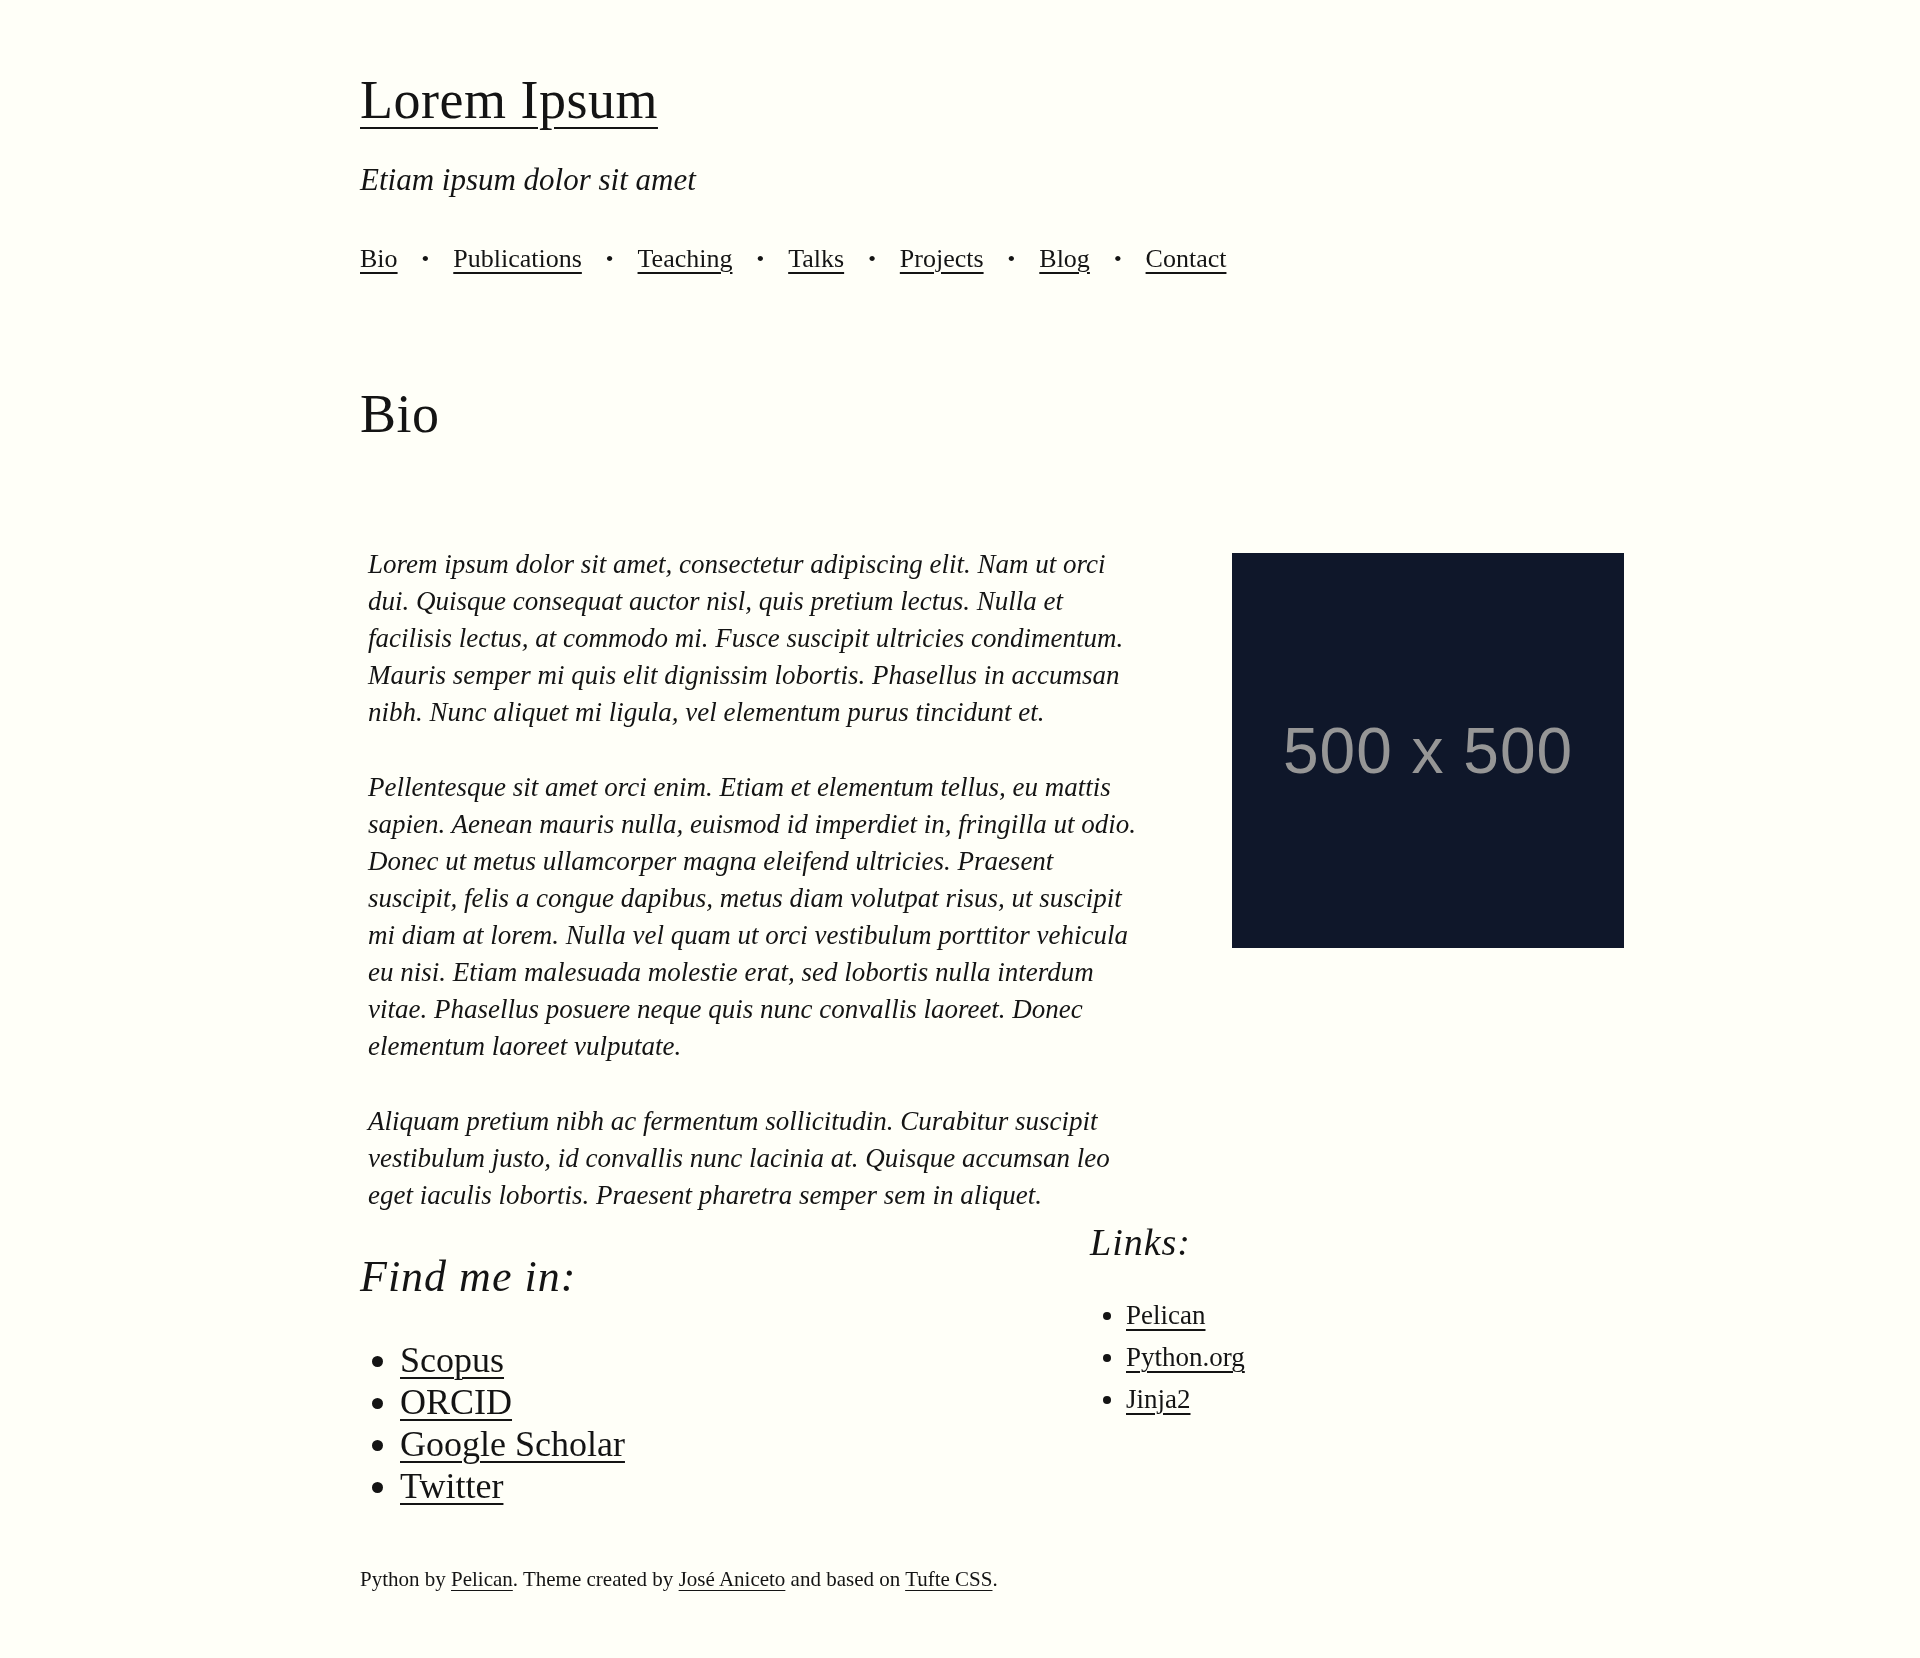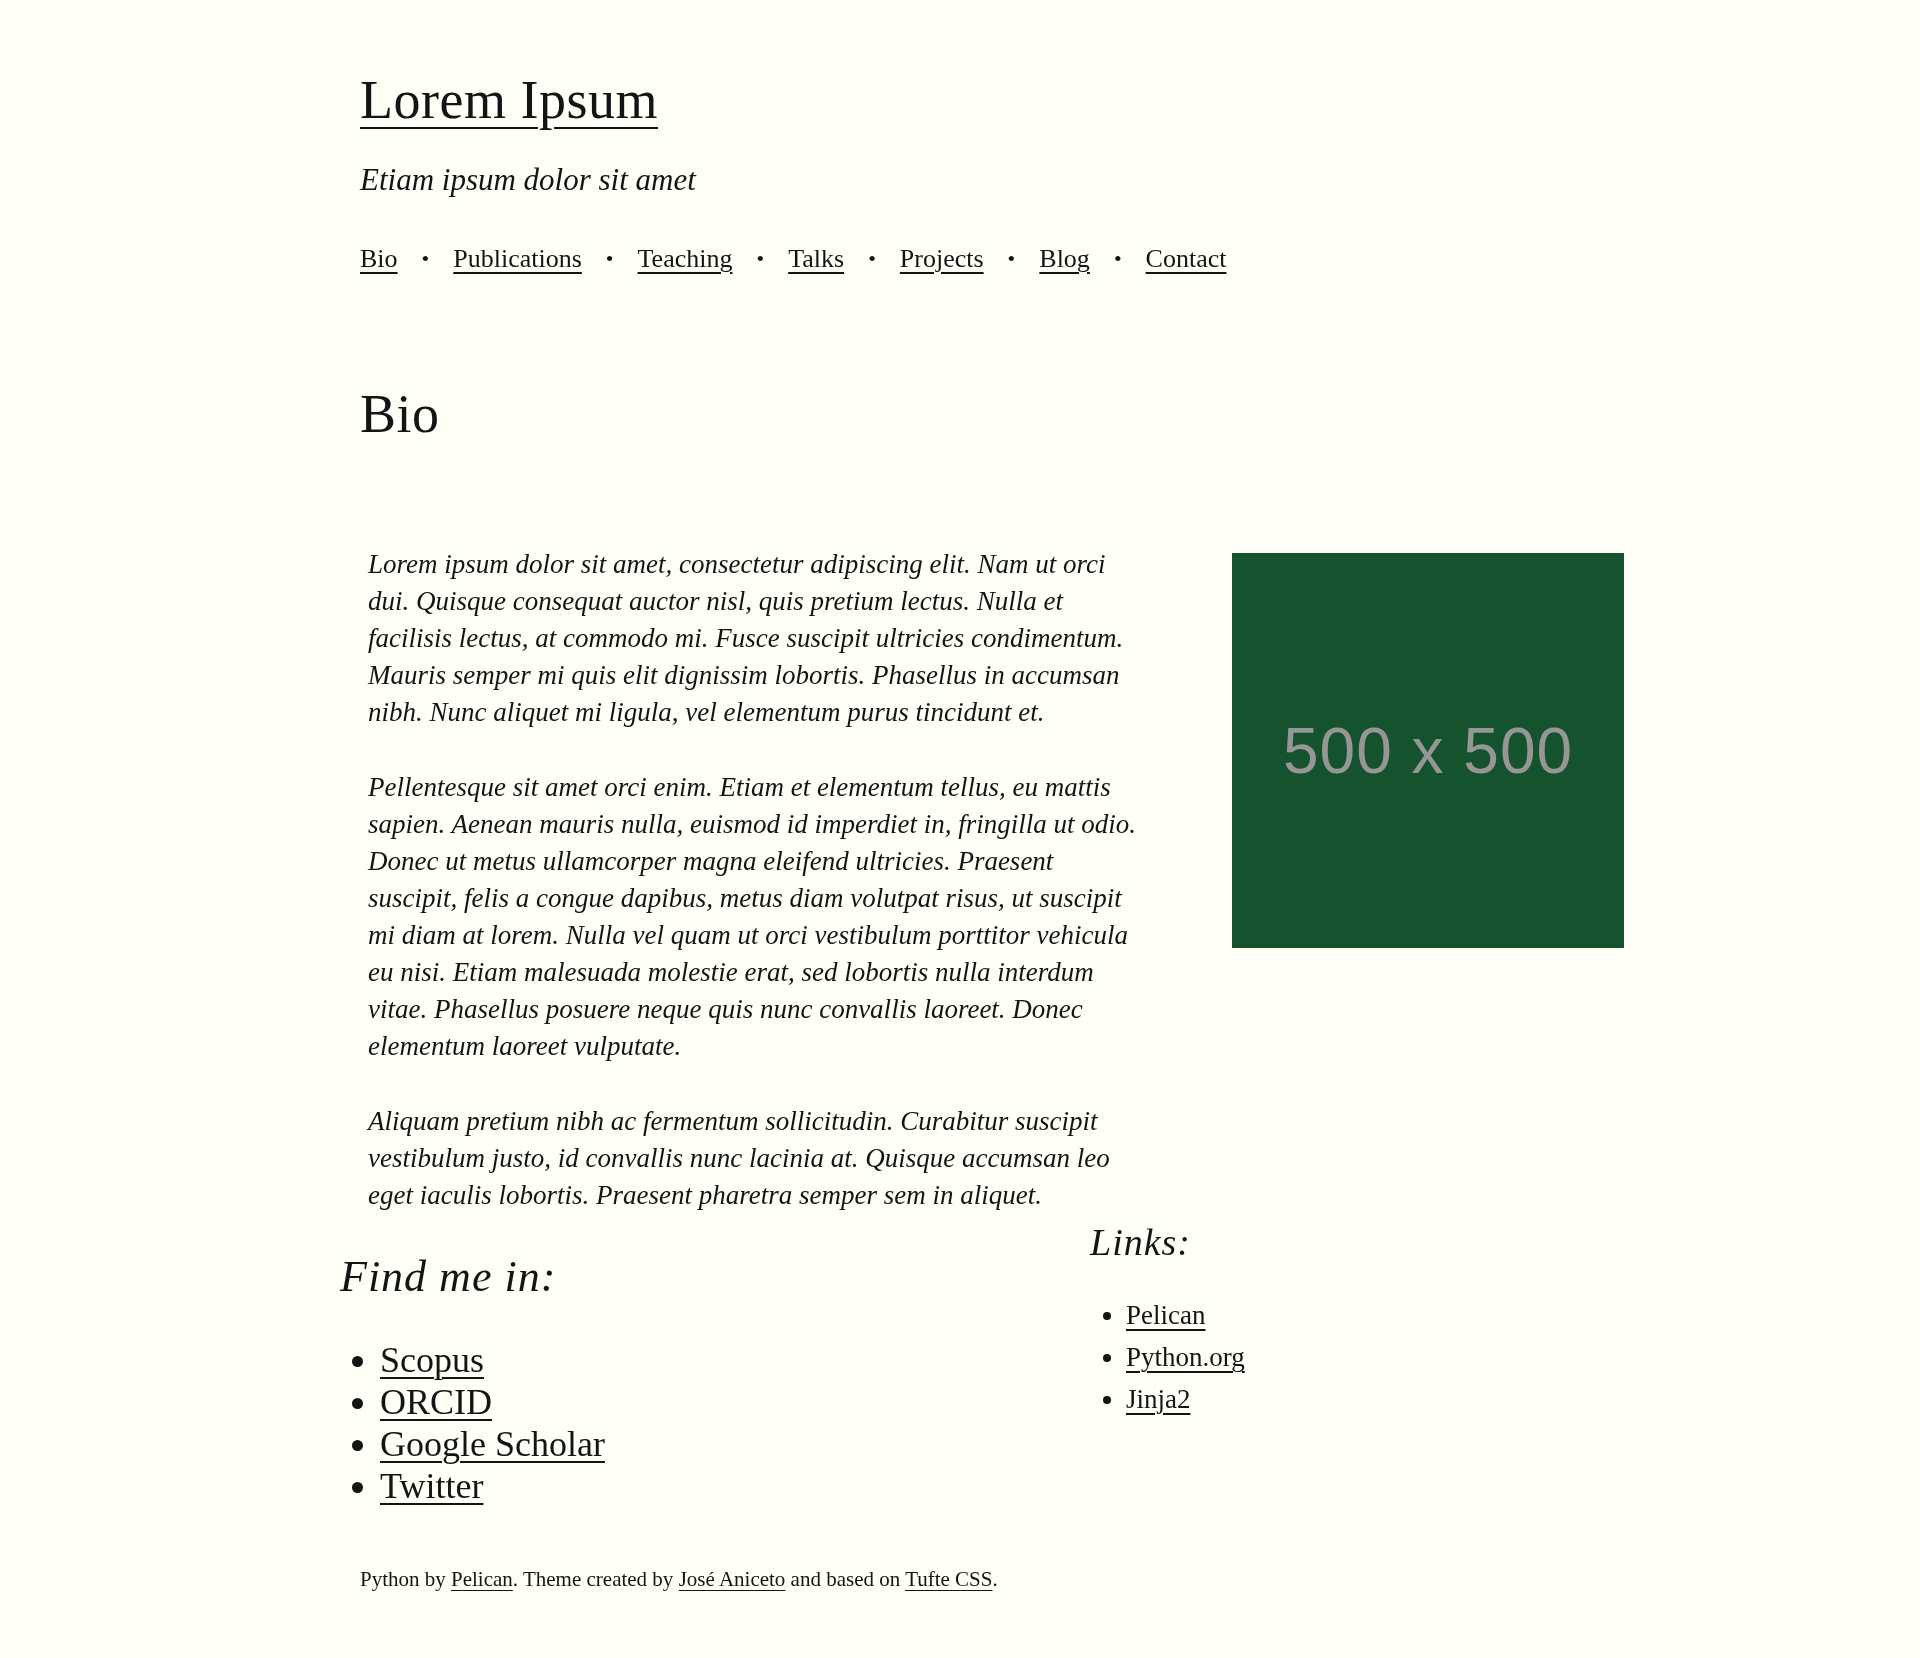--- a/index.html
+++ b/index.html
@@ -41,30 +41,30 @@
   .main-text {
     position:absolute; left:368px; top:546px; width:772px;
     font-size:27px; line-height:37px;font-style:italic;
   }
   .main-text p + p { margin-top:38px; }
 
   
   .figure-placeholder {
     position:absolute; left:1232px; top:553px;
     width:392px; height:395px;
-    background:#14532d;
+    background:#0f172a;
     display:flex; align-items:center; justify-content:center;
   }
   .figure-placeholder span {
     font-family:"Liberation Sans", sans-serif;
     font-size:64px; color:#969696; letter-spacing:1px;
   }
 
   
-  .find-me { position:absolute; left:340px; top:1251px; width:640px; }
+  .find-me { position:absolute; left:360px; top:1251px; width:640px; }
   .find-me h2 { font-size:44px; font-weight:400; font-style:italic; line-height:52px; letter-spacing:1px; }
   .find-me ul { margin-top:41px; padding-left:40px; font-size:36px; }
   .find-me li { line-height:32px; margin-bottom:10px; }
 
   .links-col { position:absolute; left:1090px; top:1219px; width:500px; }
   .links-col h3 { font-size:38px; font-weight:400; font-style:italic; line-height:46px; letter-spacing:1px; }
   .links-col ul { margin-top:34px; padding-left:36px; font-size:27px; }
   .links-col li { line-height:32px; margin-bottom:10px; }
 
   

